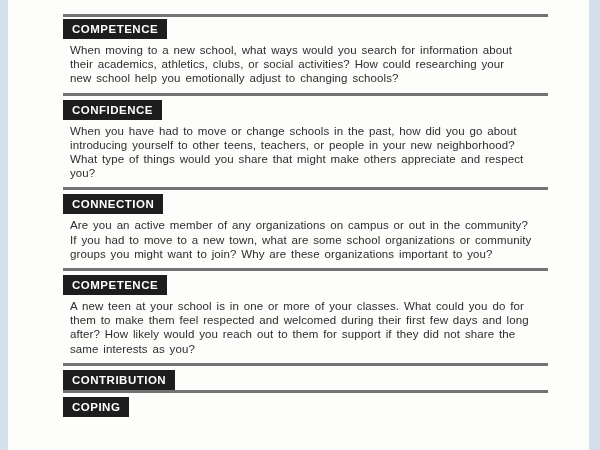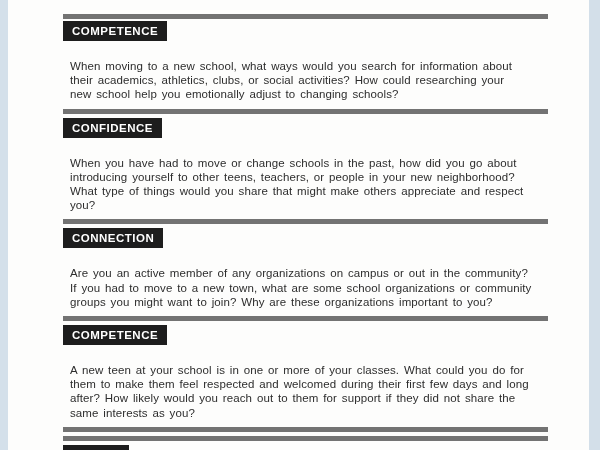--- a/index.html
+++ b/index.html
@@ -23,38 +23,38 @@
   .edge-strip.left  { left: 0;  width: 8px; }
   .edge-strip.right { right: 0; width: 11px; background: #d3dfe9; }
 
   .content {
     position: absolute;
     left: 63px;
     top: 14px;
     width: 485px;
   }
   .section {
-    border-top: 5px solid #737373;
+    border-top: 3px solid #737373;
     padding-top: 4px;
   }
   .section.first {
     padding-top: 2px;
   }
   .section-label {
     display: inline-block;
     background: #1d1d1d;
     color: #ffffff;
     font-size: 11.5px;
     font-weight: bold;
     line-height: 12px;
     letter-spacing: 0.5px;
     padding: 4px 9px;
   }
   .section-text {
-    margin: 18px 0 0 0;
+    margin: 4px 0 0 0;
     padding: 0 0 7px 7px;
     font-size: 11.5px;
     line-height: 14.2px;
     letter-spacing: 0.1px;
     word-spacing: 1.5px;
     color: #2d2d2d;
     white-space: pre-line;
   }
 </style>
 </head>
@@ -89,19 +89,20 @@
 
   <div class="section">
     <span class="section-label">COMPETENCE</span>
     <div class="section-text">A new teen at your school is in one or more of your classes. What could you do for
 them to make them feel respected and welcomed during their first few days and long
 after? How likely would you reach out to them for support if they did not share the
 same interests as you?</div>
   </div>
 
   <div class="section">
+    <span class="section-label">CONTRIBUTION</span>
   </div>
 
   <div class="section">
     <span class="section-label">COPING</span>
   </div>
 
 </div>
 
 </body></html>

